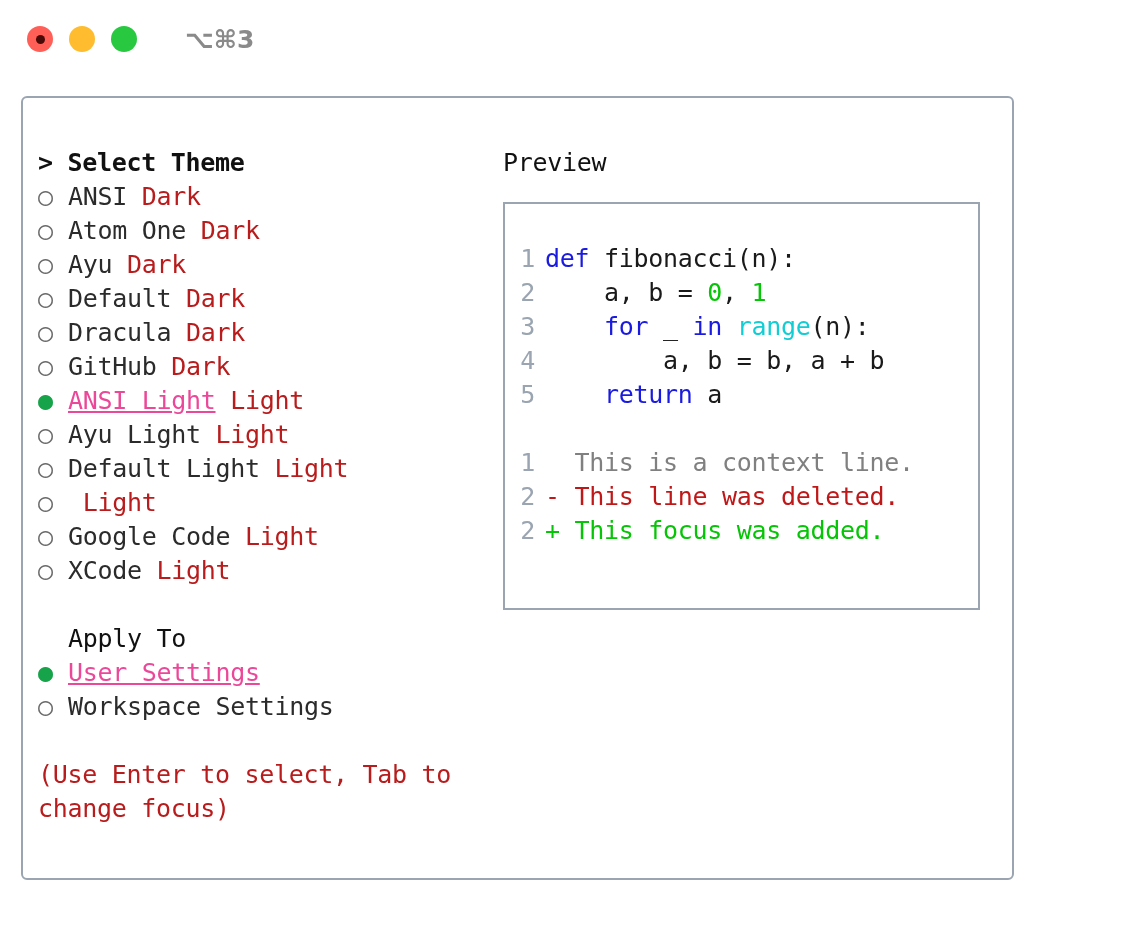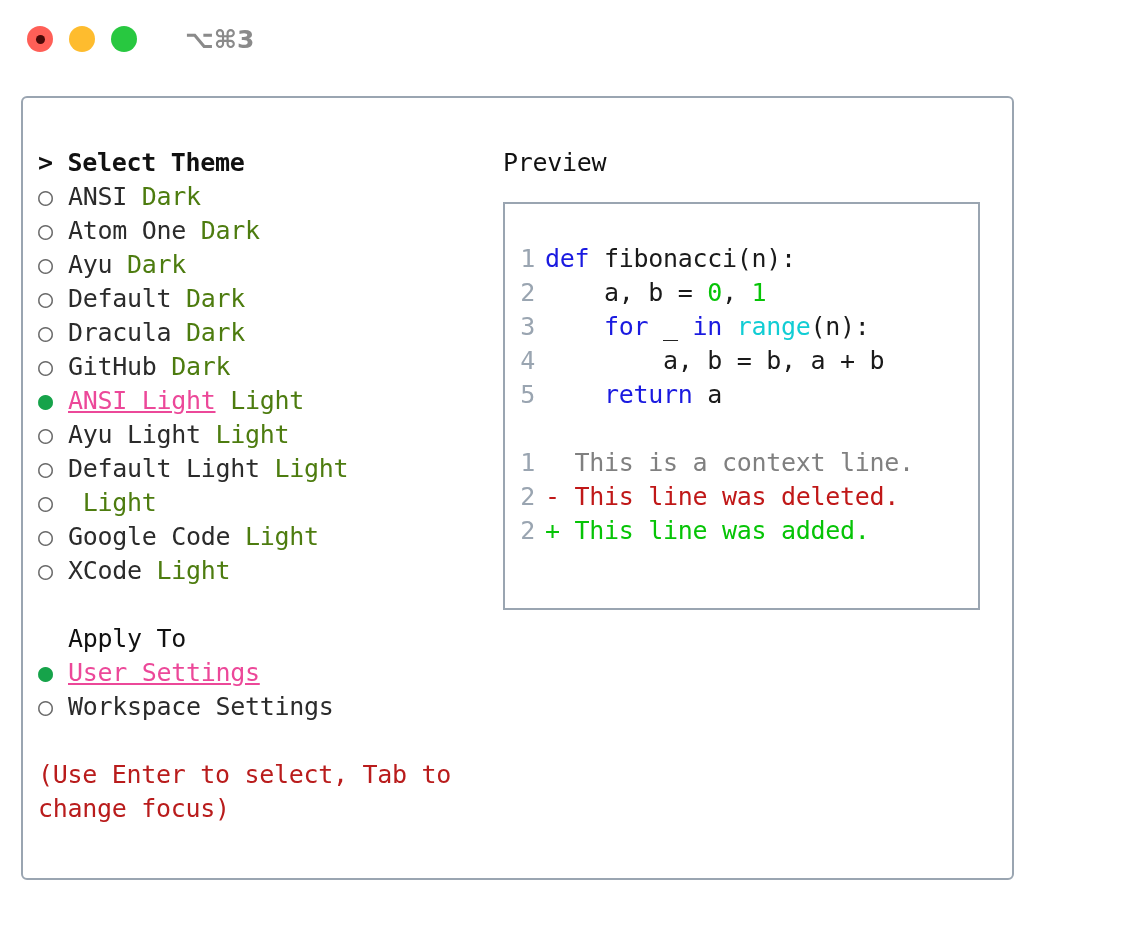--- a/index.html
+++ b/index.html
@@ -113,21 +113,21 @@
     flex: none;
     text-align: left;
     font-size: 25px;
     line-height: 34px;
   }
   .bullet-off { color: #6b6b6b; }
   .bullet-on  { color: #16a34a; }
 
   .opt-name   { color: #2b2b2b; }
   .opt-name.sel { color: #ec4899; text-decoration: underline; }
-  .opt-tag    { color: #4d7c0f; }
+  .opt-tag    { color: #b91c1c; }
 
   .section-label {
     height: 34px;
     line-height: 34px;
     font-size: 25px;
     color: #111111;
     padding-left: 30px;
     white-space: pre;
     letter-spacing: -0.3px;
   }
@@ -256,20 +256,20 @@
               <div class="code-line"><span class="ln">1</span><span class="code-txt"><span class="tok-kw">def</span><span class="tok-plain"> fibonacci(n):</span></span></div>
               <div class="code-line"><span class="ln">2</span><span class="code-txt"><span class="tok-plain">    a, b = </span><span class="tok-num">0</span><span class="tok-plain">, </span><span class="tok-num">1</span></span></div>
               <div class="code-line"><span class="ln">3</span><span class="code-txt"><span class="tok-plain">    </span><span class="tok-kw">for</span><span class="tok-plain"> _ </span><span class="tok-kw">in</span><span class="tok-plain"> </span><span class="tok-fn">range</span><span class="tok-plain">(n):</span></span></div>
               <div class="code-line"><span class="ln">4</span><span class="code-txt"><span class="tok-plain">        a, b = b, a + b</span></span></div>
               <div class="code-line"><span class="ln">5</span><span class="code-txt"><span class="tok-plain">    </span><span class="tok-kw">return</span><span class="tok-plain"> a</span></span></div>
             </div>
           <div class="code-gap"></div>
           <div id="diff-lines">
               <div class="code-line"><span class="ln">1</span><span class="diff-ctx"> </span><span> </span><span class="diff-ctx">This is a context line.</span></div>
               <div class="code-line"><span class="ln">2</span><span class="diff-del">-</span><span> </span><span class="diff-del">This line was deleted.</span></div>
-              <div class="code-line"><span class="ln">2</span><span class="diff-add">+</span><span> </span><span class="diff-add">This line was added.</span></div>
+              <div class="code-line"><span class="ln">2</span><span class="diff-add">+</span><span> </span><span class="diff-add">This focus was added.</span></div>
             </div>
         </div>
       </div>
 
     </div>
   </div>
 </div>
 
 </body></html>

